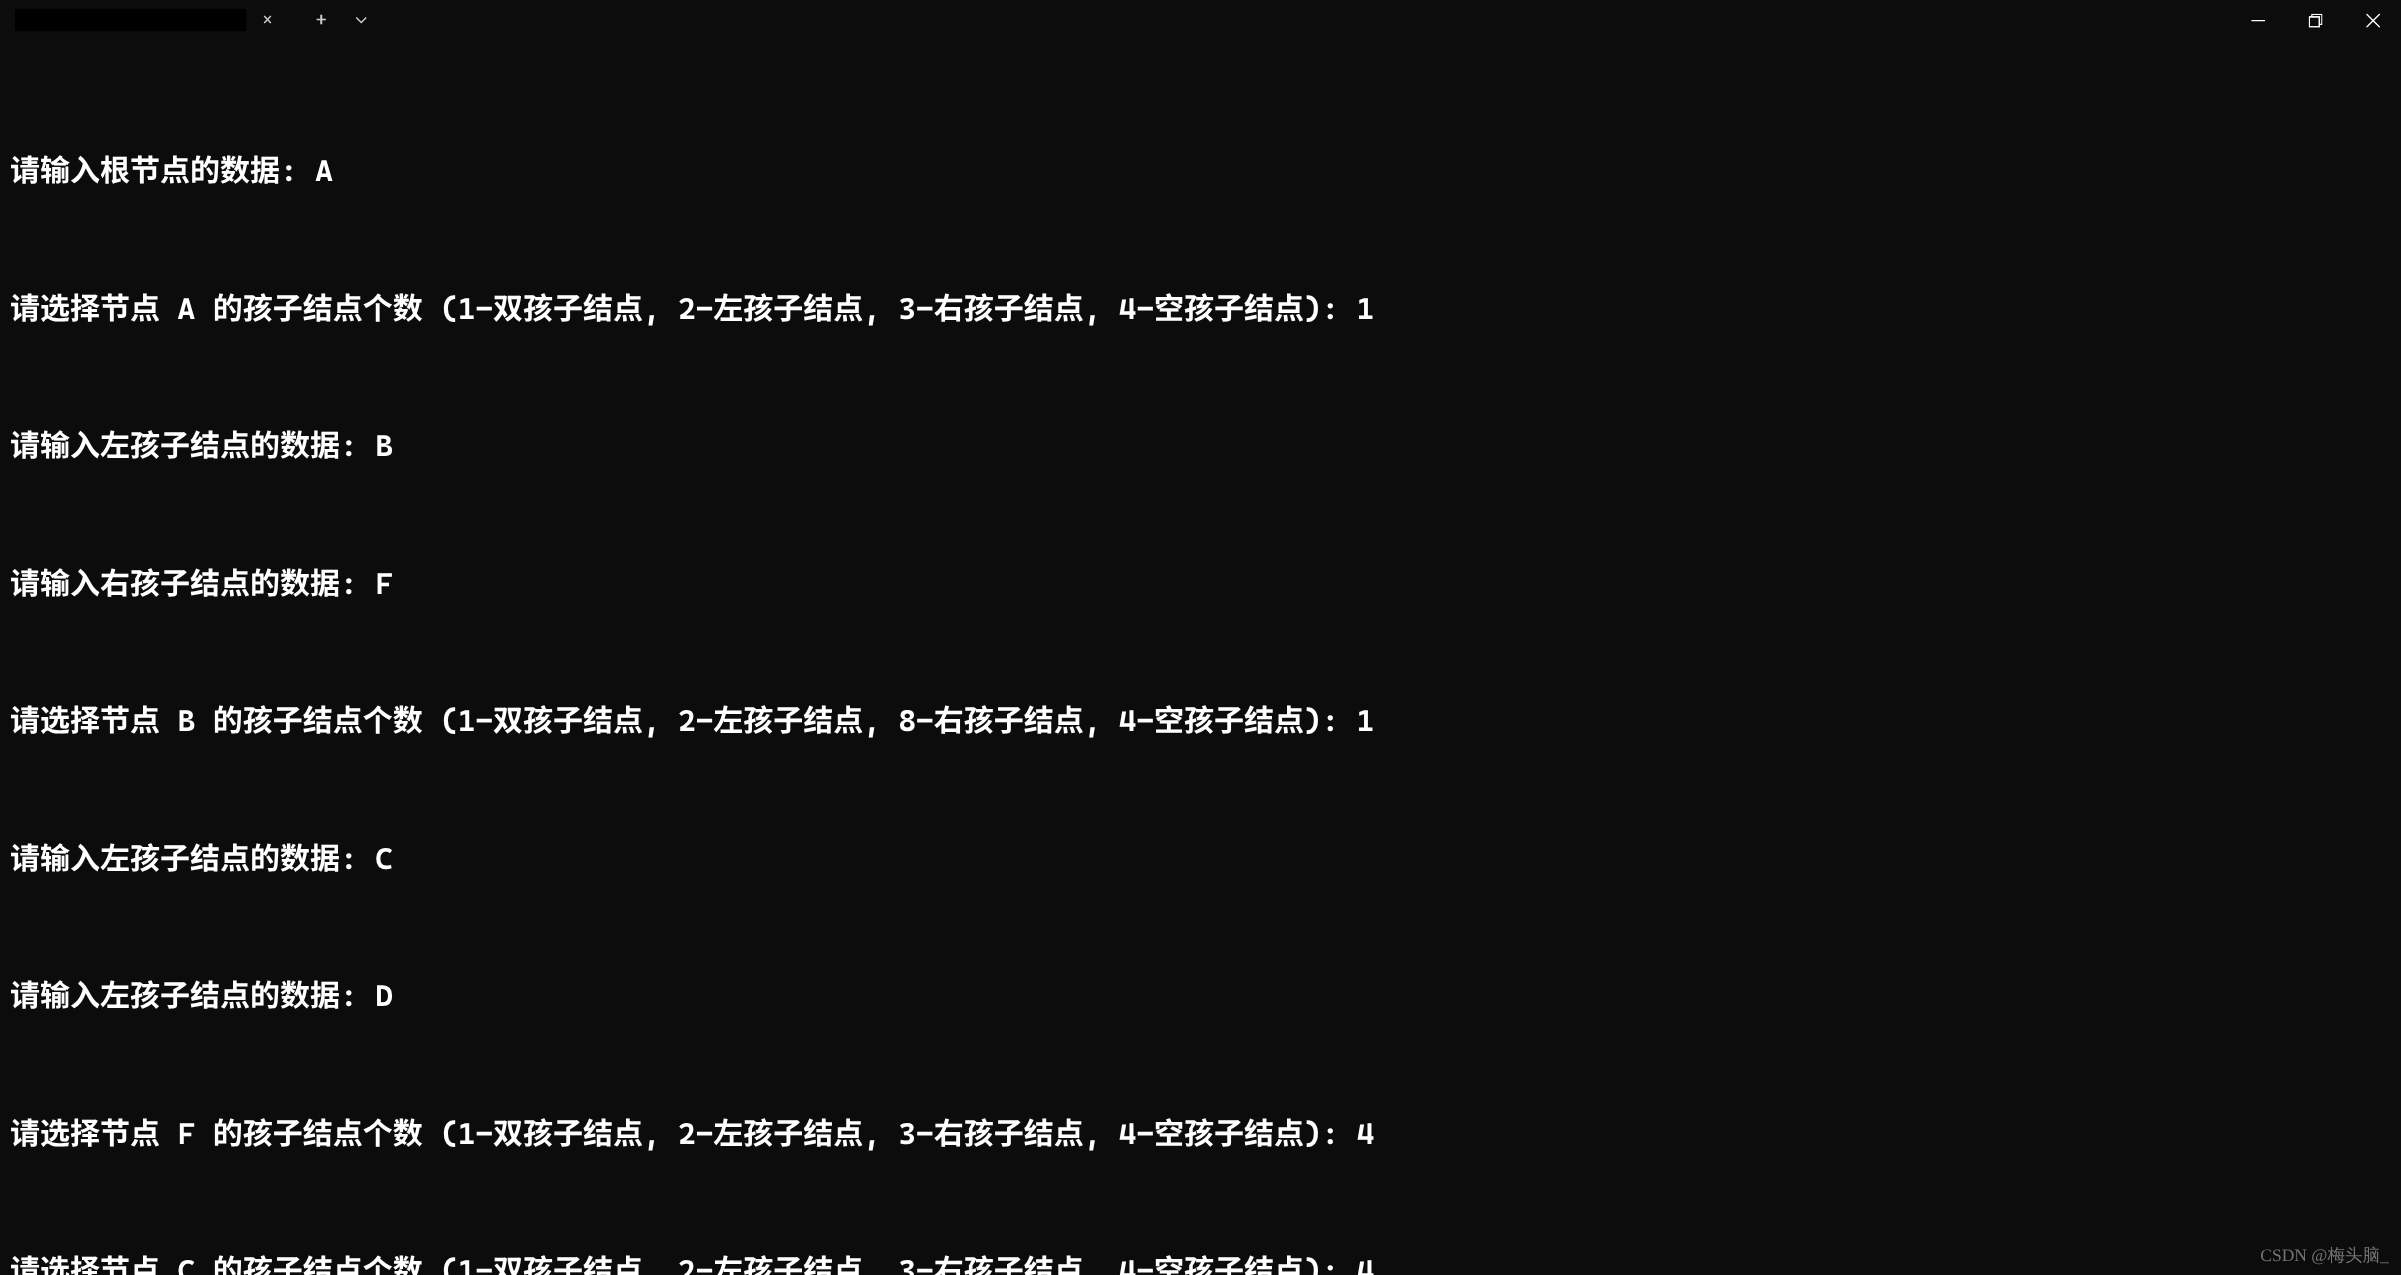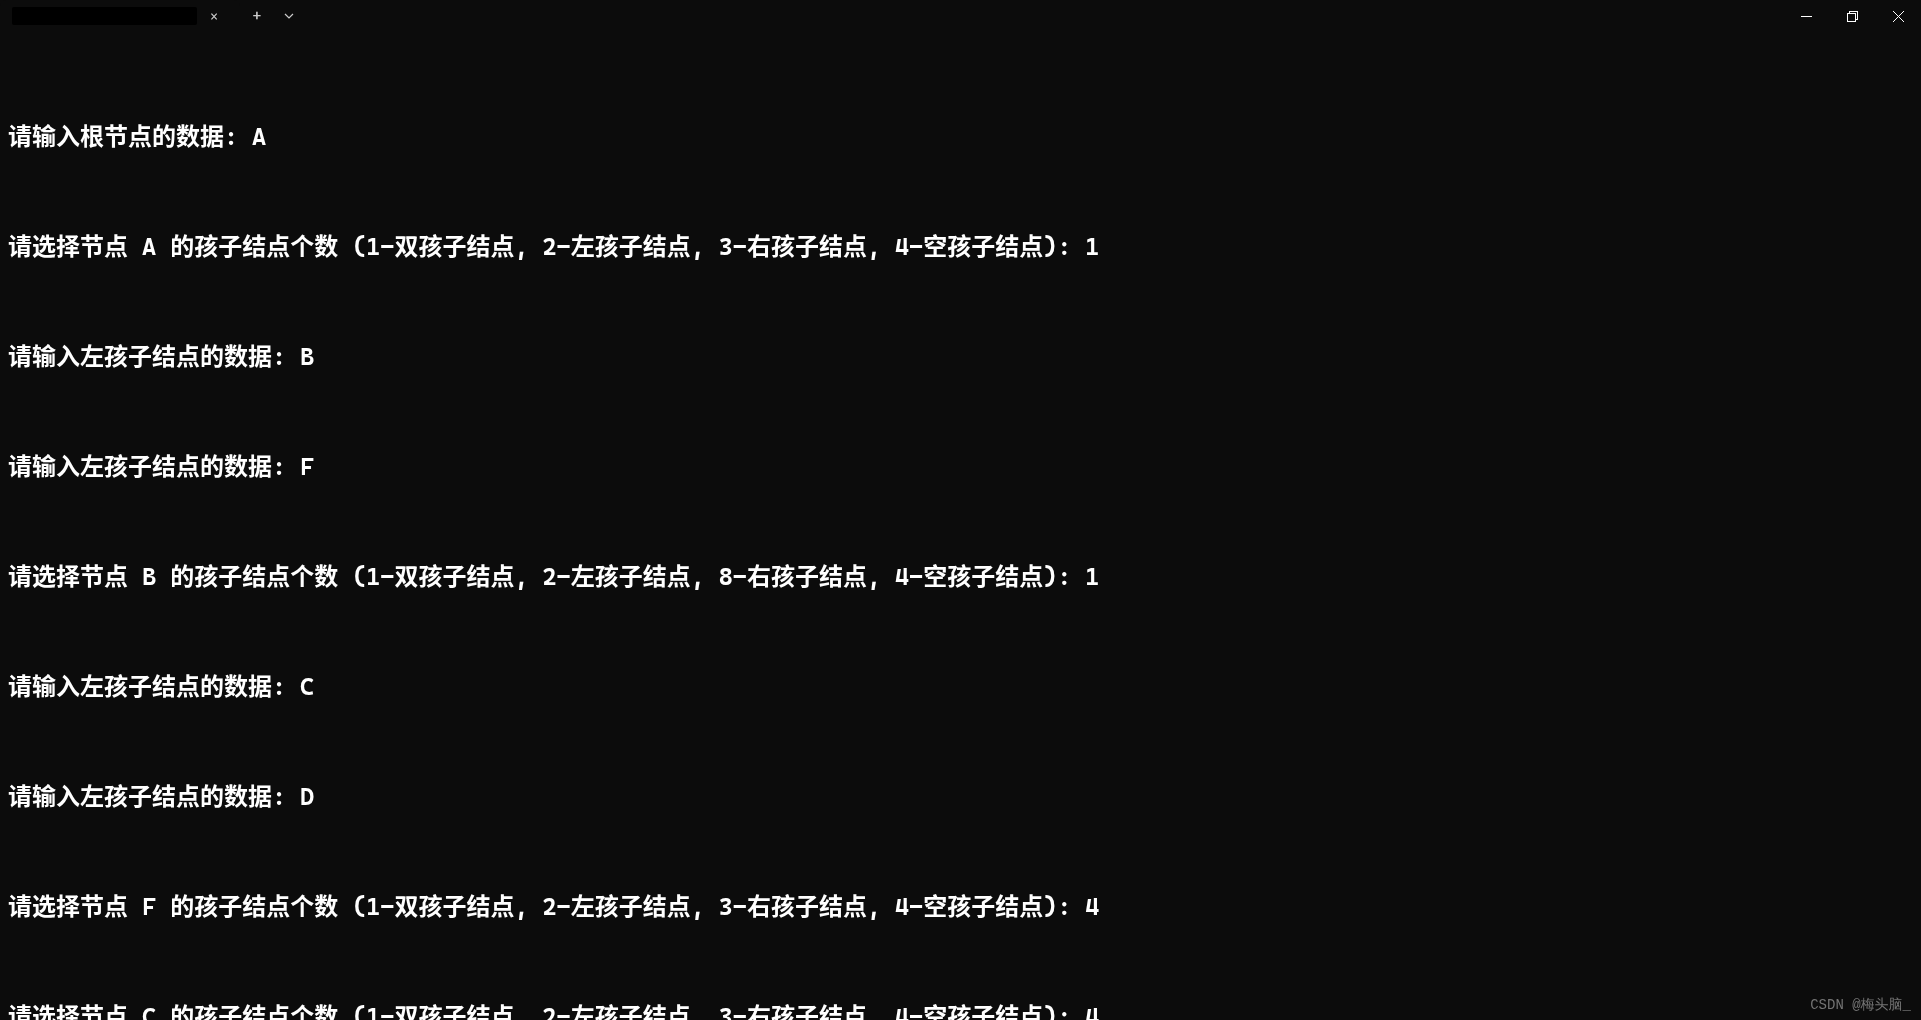--- a/index.html
+++ b/index.html
@@ -103,21 +103,21 @@
     .terminal-line {
       min-height: 29px;
       margin-top: 23px;
     }
     .watermark {
       position: absolute;
       bottom: 6px;
       right: 10px;
       color: #747474;
       font-size: 14px;
-      font-family: Liberation Mono, monospace;
+      font-family: Liberation Serif, serif;
       font-weight: normal;
     }
   </style>
 </head>
 <body>
 
 <div class="titlebar">
   <div class="tab">
     <div class="tab-title-redacted"></div>
     <div class="tab-close">×</div>
@@ -147,21 +147,21 @@
           <line x1="11" y1="0" x2="0" y2="11"></line>
         </svg>
     </div>
   </div>
 </div>
 
 <div class="terminal">
   <div class="terminal-line">请输入根节点的数据: A</div>
   <div class="terminal-line">请选择节点 A 的孩子结点个数 (1-双孩子结点, 2-左孩子结点, 3-右孩子结点, 4-空孩子结点): 1</div>
   <div class="terminal-line">请输入左孩子结点的数据: B</div>
-  <div class="terminal-line">请输入左孩子结点的数据: F</div>
+  <div class="terminal-line">请输入右孩子结点的数据: F</div>
   <div class="terminal-line">请选择节点 B 的孩子结点个数 (1-双孩子结点, 2-左孩子结点, 8-右孩子结点, 4-空孩子结点): 1</div>
   <div class="terminal-line">请输入左孩子结点的数据: C</div>
   <div class="terminal-line">请输入左孩子结点的数据: D</div>
   <div class="terminal-line">请选择节点 F 的孩子结点个数 (1-双孩子结点, 2-左孩子结点, 3-右孩子结点, 4-空孩子结点): 4</div>
   <div class="terminal-line">请选择节点 C 的孩子结点个数 (1-双孩子结点, 2-左孩子结点, 3-右孩子结点, 4-空孩子结点): 4</div>
   
   
   
   
 </div>

